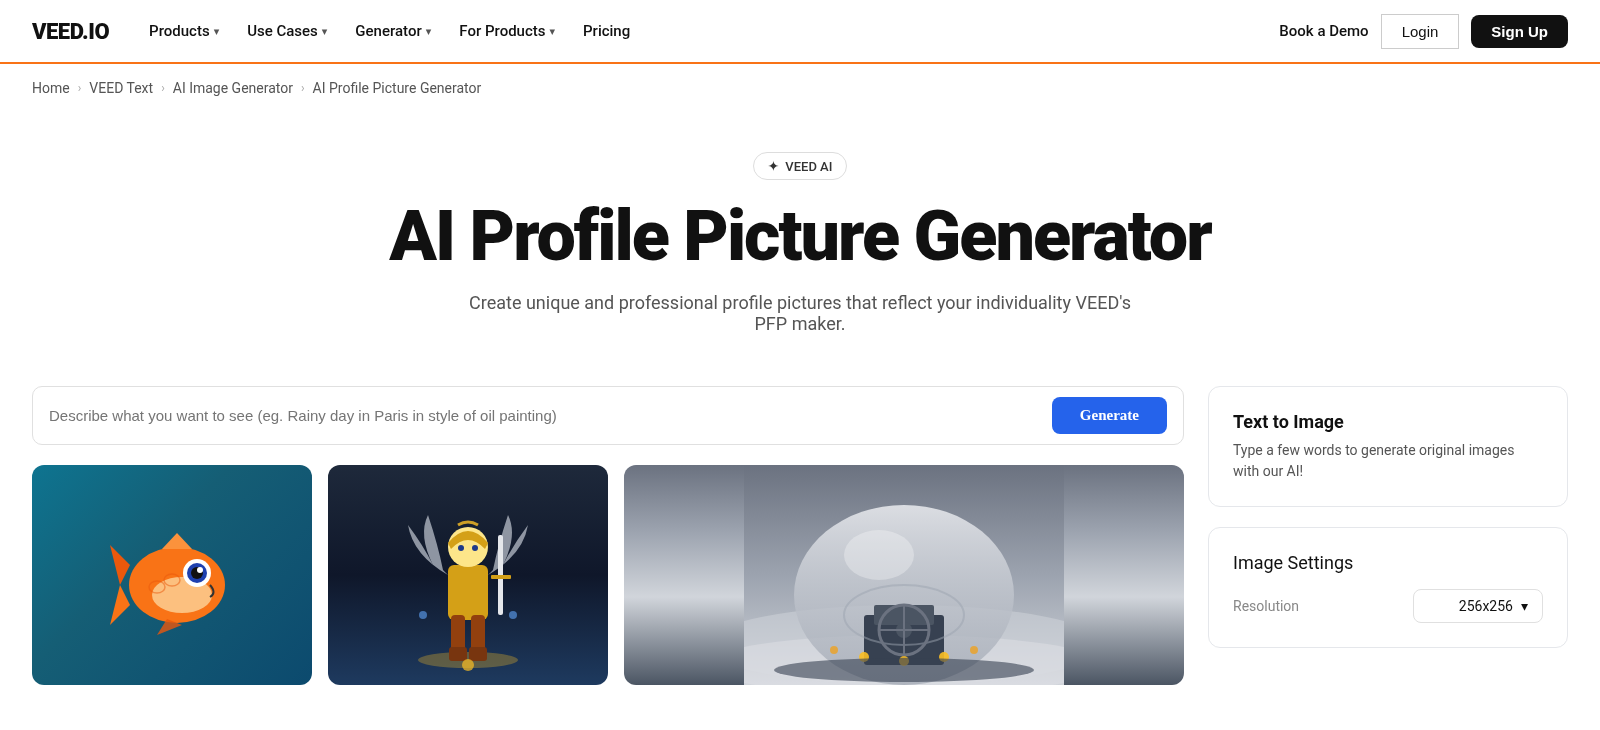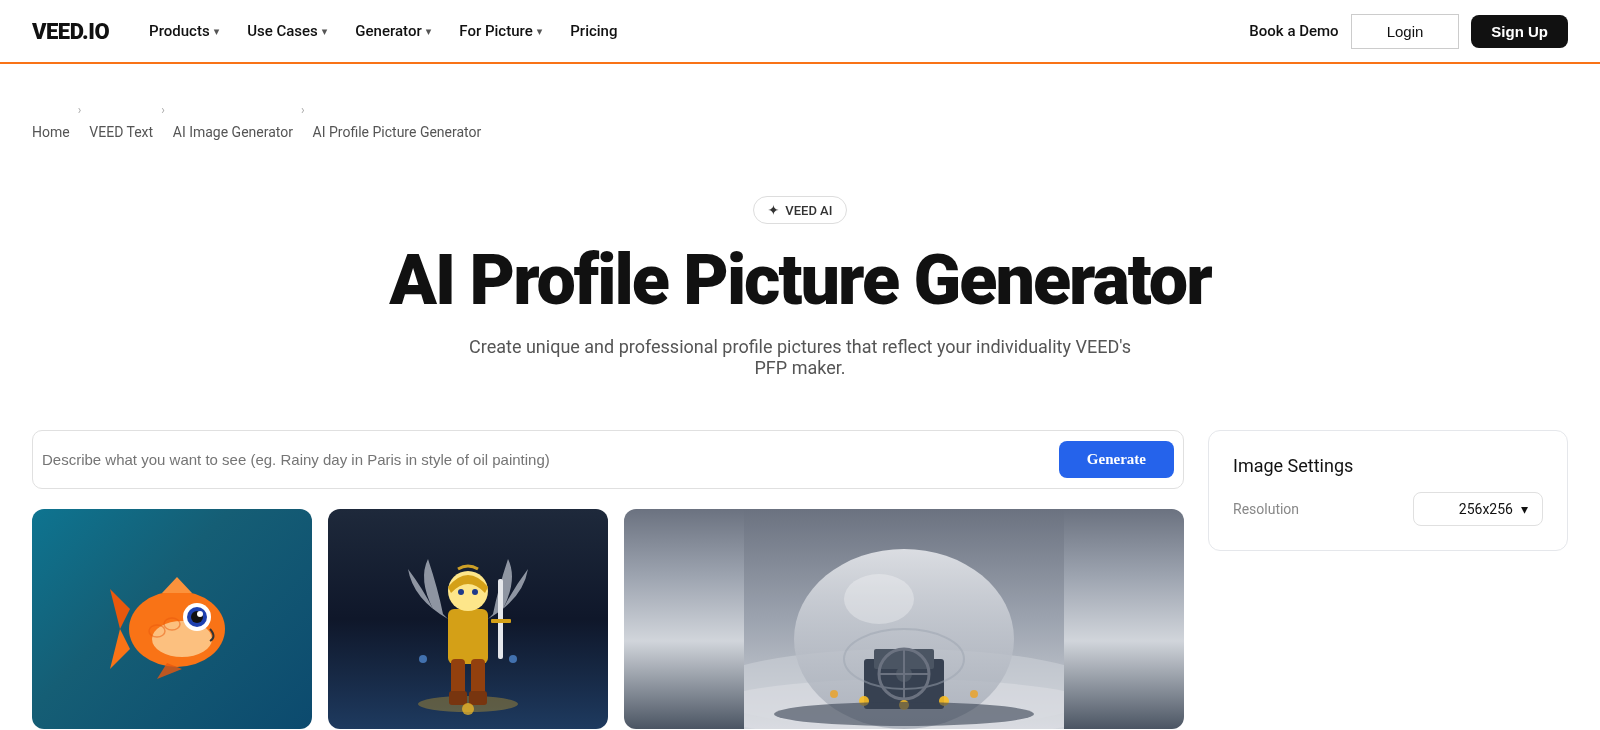--- a/index.html
+++ b/index.html
@@ -17,34 +17,34 @@
     .nav-item {
       display: flex; align-items: center; gap: 4px;
       padding: 8px 12px; border-radius: 6px; cursor: pointer;
       font-size: 15px; font-weight: 500; color: #111;
       user-select: none;
     }
     .chevron { font-size: 11px; color: #555; }
     .nav-right { display: flex; align-items: center; gap: 12px; }
     .book-demo { font-size: 15px; font-weight: 500; color: #111; cursor: pointer; }
     .btn-login {
-      padding: 8px 35px; border: 1.5px solid #ccc; border-radius: 0;
+      padding: 8px 20px; border: 1.5px solid #ccc; border-radius: 0;
       background: #fff; font-size: 15px; font-weight: 500; cursor: pointer; color: #111;
     }
     .btn-signup {
       padding: 8px 20px; border: none; border-radius: 8px;
       background: #111; color: #fff; font-size: 15px; font-weight: 600; cursor: pointer;
     }
 
     
     .breadcrumb {
       display: flex; align-items: center; gap: 8px;
       padding: 16px 32px; font-size: 14px; color: #555;
     }
-    .breadcrumb-item { cursor: pointer; color: #555; margin-top: 44px; }
+    .breadcrumb-item { cursor: pointer; color: #555; }
     .breadcrumb-sep { color: #aaa; font-size: 12px; }
 
     
     .hero { display: flex; flex-direction: column; align-items: center; padding: 40px 32px 20px; text-align: center; }
     .ai-badge {
       display: inline-flex; align-items: center; gap: 6px;
       border: 1.5px solid #ddd; border-radius: 20px; padding: 5px 14px;
       font-size: 13px; font-weight: 500; color: #333; margin-bottom: 20px;
     }
     .ai-badge-icon { font-size: 14px; }
@@ -52,21 +52,21 @@
     .hero-subtitle { font-size: 18px; color: #555; margin-top: 18px; max-width: 680px; }
 
     
     .main-content { display: flex; gap: 24px; padding: 32px 32px 0; align-items: flex-start; }
 
     
     .left-panel { flex: 1; min-width: 0; }
     .search-bar {
       display: flex; align-items: center; gap: 12px;
       border: 1.5px solid #e0e0e0; border-radius: 10px;
-      padding: 10px 9px; margin-bottom: 20px; background: #fff;
+      padding: 10px 16px; margin-bottom: 20px; background: #fff;
     }
     .search-input {
       flex: 1; border: none; outline: none; font-size: 15px; color: #aaa;
       background: transparent;
     }
     .btn-generate {
       padding: 10px 28px; background: #2563eb; color: #fff;
       border: none; border-radius: 8px; font-size: 15px; font-weight: 600; cursor: pointer;
       white-space: nowrap;
       font-family: Liberation Serif, serif;
@@ -128,21 +128,21 @@
       </div>
       <div class="nav-item">
         <span>Use Cases</span>
         <span class="chevron">▾</span>
       </div>
       <div class="nav-item">
         <span>Generator</span>
         <span class="chevron">▾</span>
       </div>
       <div class="nav-item">
-        <span>For Picture</span>
+        <span>For Products</span>
         <span class="chevron">▾</span>
       </div>
       <div class="nav-item">
         <span>Pricing</span>
       </div>
     </div>
   </div>
   <div class="nav-right">
     <span class="book-demo">Book a Demo</span>
     <button class="btn-login">Login</button>
@@ -285,20 +285,24 @@
           <circle cx="230" cy="185" r="4" fill="#f59e0b" opacity="0.7"></circle>
 
           <ellipse cx="160" cy="205" rx="130" ry="12" fill="#374151" opacity="0.6"></ellipse>
         </svg>
       </div>
     </div>
   </div>
 
   <div class="right-panel">
 
+    <div class="info-card">
+      <div class="info-card-title">Text to Image</div>
+      <div class="info-card-desc">Type a few words to generate original images with our AI!</div>
+    </div>
 
     <div class="settings-card">
       <div class="settings-title">Image Settings</div>
       <div class="settings-row">
         <span class="settings-label">Resolution</span>
         <div class="settings-select">
           <span>256x256</span>
           <span>▾</span>
         </div>
       </div>

